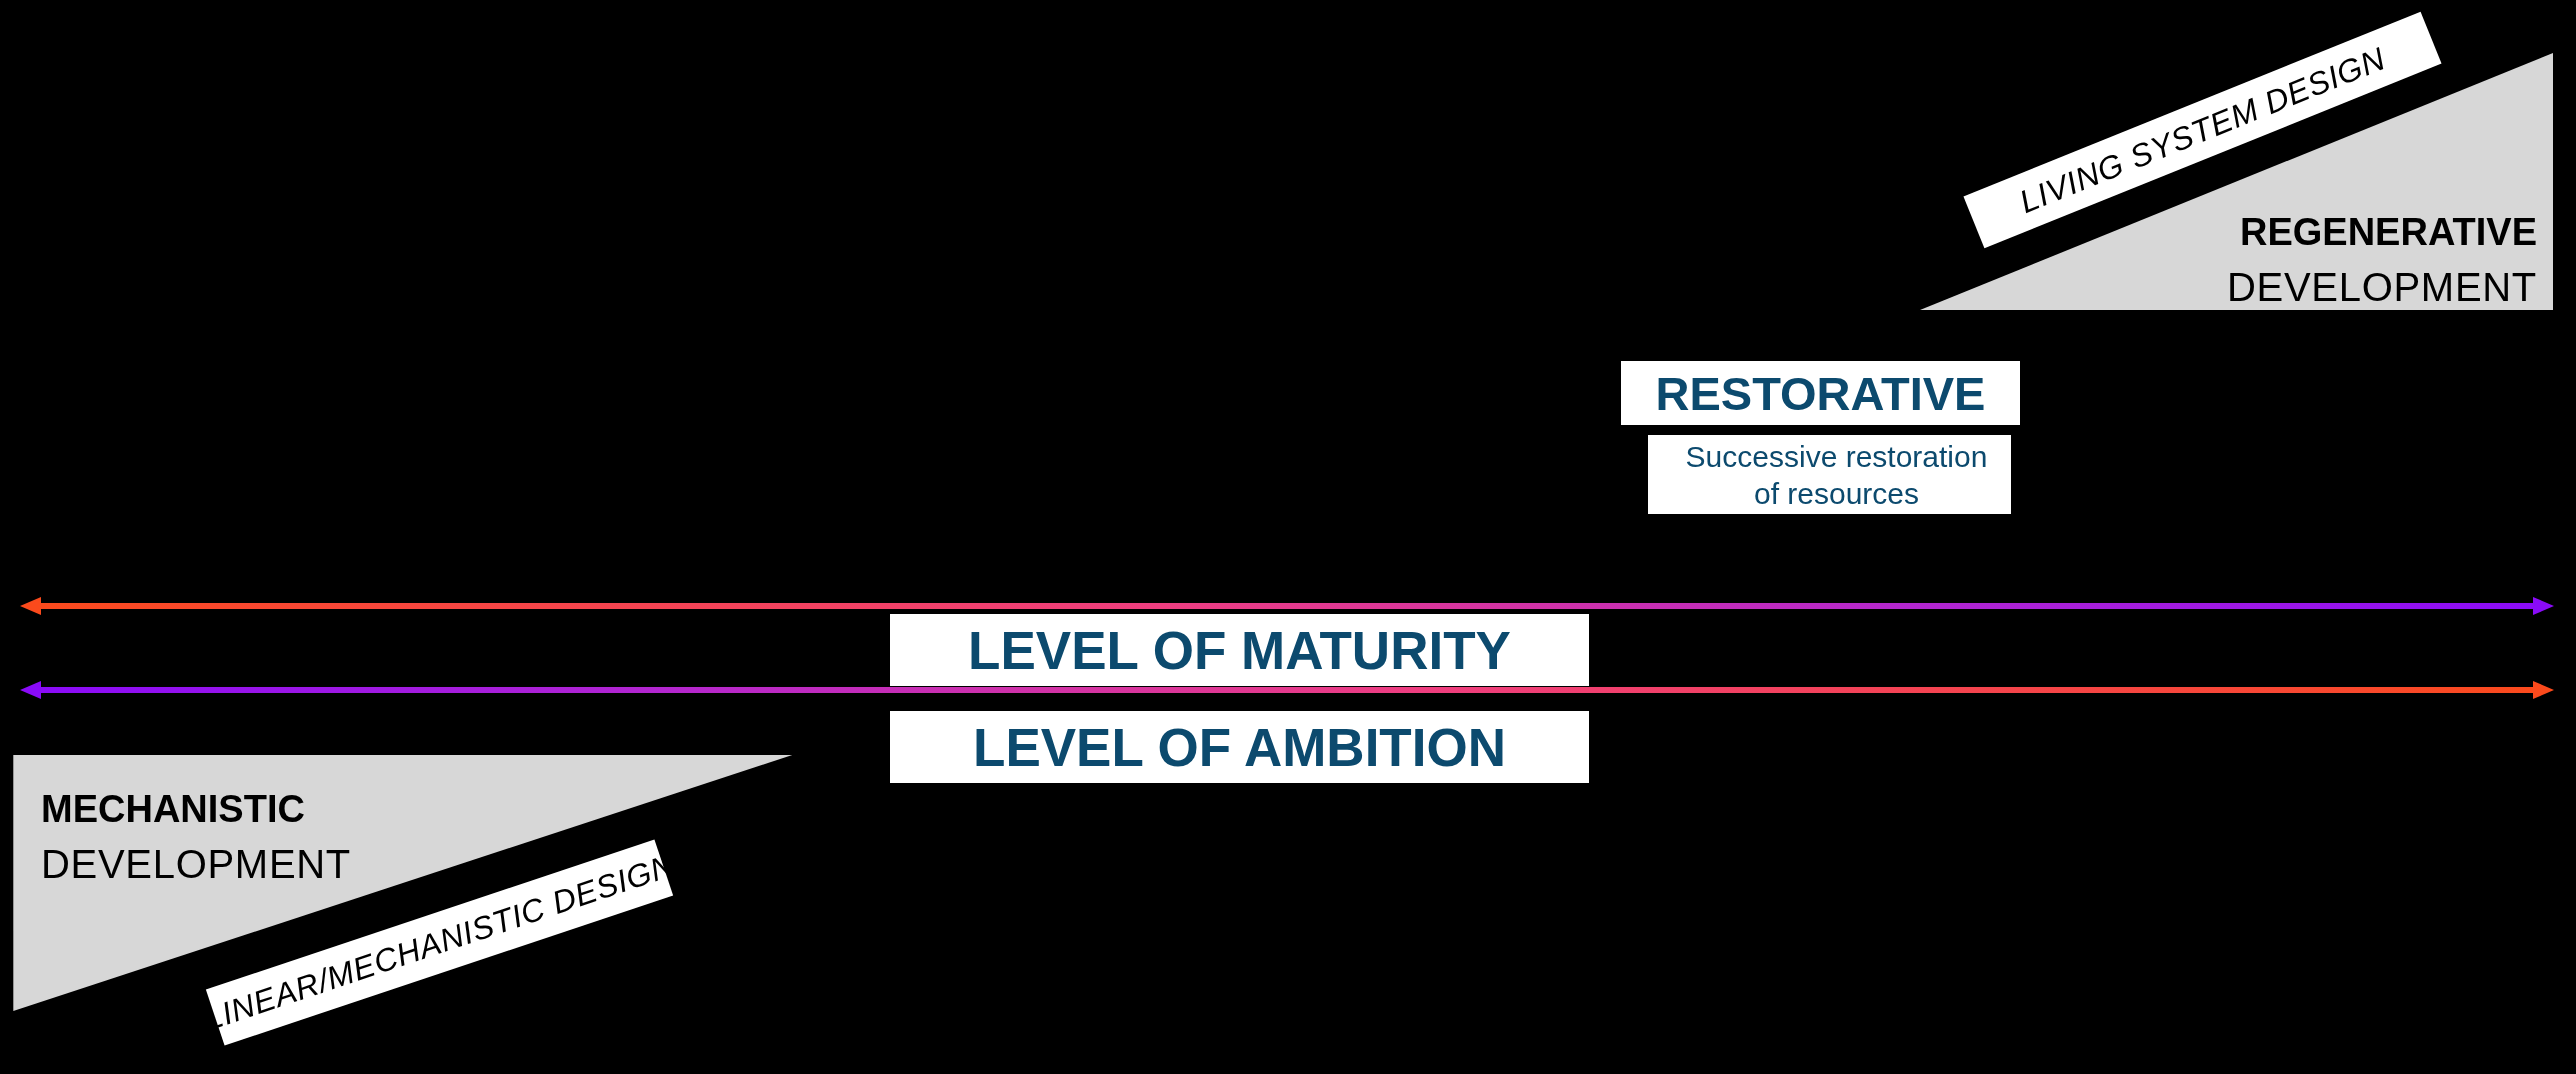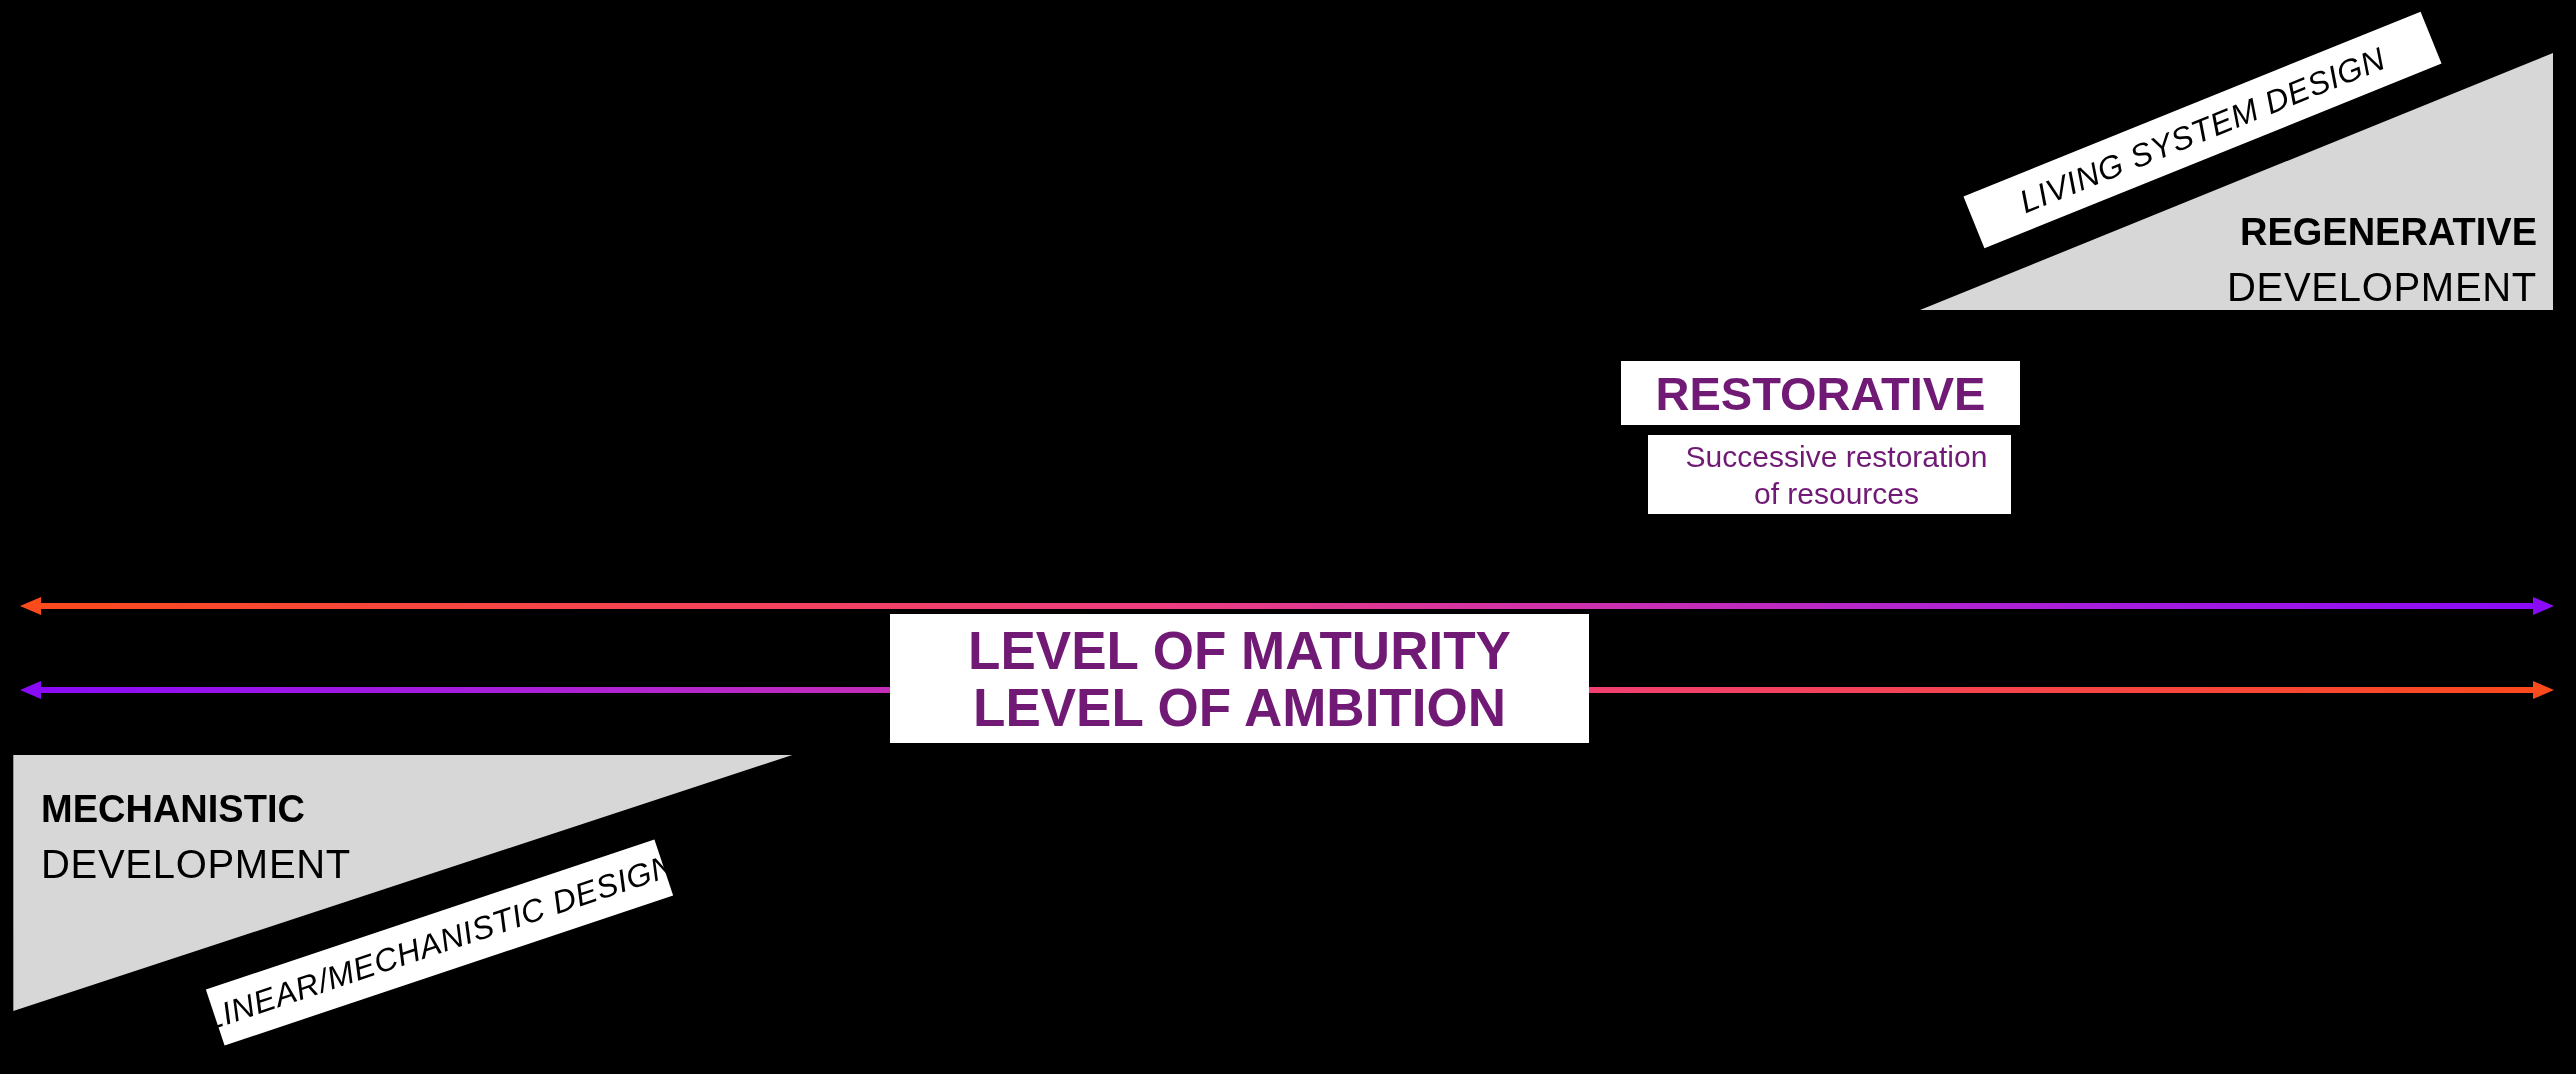--- a/index.html
+++ b/index.html
@@ -51,30 +51,30 @@
   .head { position: absolute; width: 0; height: 0; border-top: 9.3px solid transparent; border-bottom: 9.3px solid transparent; }
   .head-left  { border-right: 21.3px solid; }
   .head-right { border-left: 21.3px solid; }
   .h-mat-l { left: 20px;   top: 597px;  border-right-color: #fb4a1c; }
   .h-mat-r { left: 2533px; top: 597px;  border-left-color:  #8a0bf8; }
   .h-amb-l { left: 20px;   top: 681px; border-right-color: #8a0bf8; }
   .h-amb-r { left: 2533px; top: 681px; border-left-color:  #fb4a1c; }
 
   
   .wbox {
-    position: absolute; background: #fff; color: #701a75;
+    position: absolute; background: #fff; color: #0c4a6e;
     display: flex; flex-direction: column; align-items: center; justify-content: center;
     text-align: center;
   }
   .box-maturity, .box-ambition {
     left: 890px; width: 699px; height: 72px;
     font-weight: bold; font-size: 53px; letter-spacing: 0px; margin-top: 44px;
   }
   .box-maturity { top: 570px; }
-  .box-ambition { top: 627px; }
+  .box-ambition { top: 667px; }
   .box-restorative {
     left: 1621px; top: 361px; width: 399px; height: 64px;
     font-weight: bold; font-size: 47px;
   }
   .box-rest-desc {
     left: 1648px; top: 435px; width: 349px; height: 79px;
     font-size: 30px; line-height: 37px; padding-left: 14px;
   }
   .box-harm {
     left: 1159px; top: 435px; width: 258px; height: 79px;

